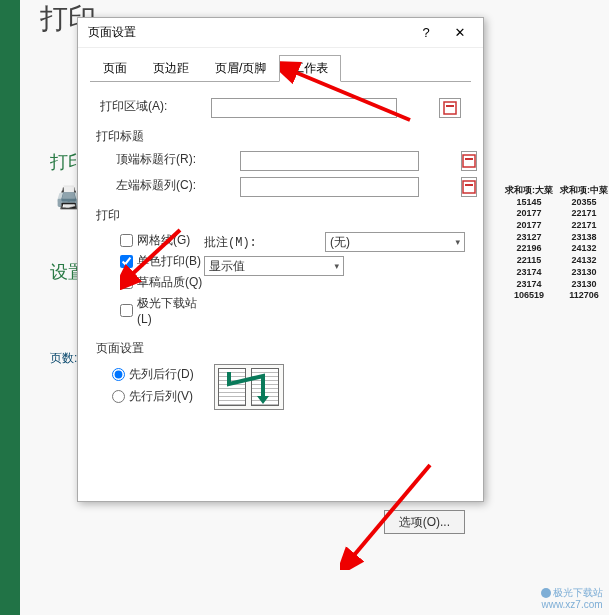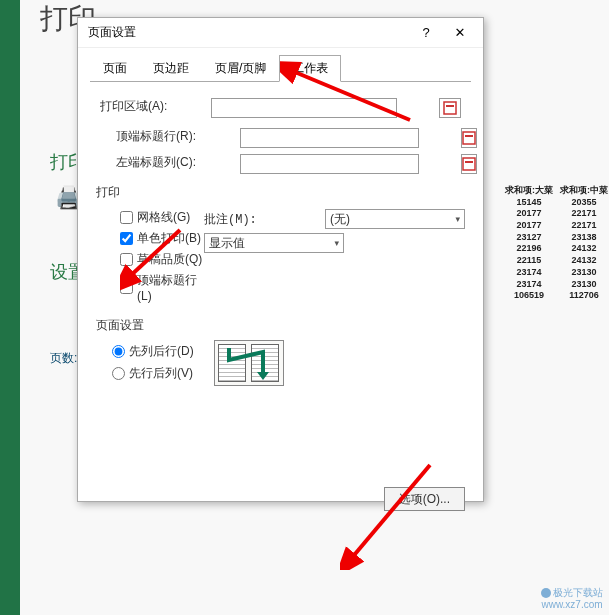--- a/index.html
+++ b/index.html
@@ -44,21 +44,21 @@
   .chk input { margin-right: 4px; }
 
   .printgrid { display: flex; }
   .printgrid .col1 { width: 100px; }
   .printgrid .col2 { flex: 1; }
   .sel { width: 140px; height: 20px; border: 1px solid #999; background: #fff; display: flex; align-items: center; justify-content: space-between; padding: 0 4px; cursor: pointer; }
   .sel .arr { font-size: 9px; color: #555; }
   .selrow { display: flex; align-items: center; margin: 4px 0; }
   .selrow .lbl { width: 115px; font-family: Liberation Mono, monospace; }
 
-  .order { display: flex; align-items: center; gap: 20px; }
+  .order { display: flex; align-items: flex-end; gap: 20px; }
   .radios .rrow { display: flex; align-items: center; margin: 5px 0; }
   .radios input { margin-right: 4px; }
 
   .ordericon { width: 70px; height: 46px; border: 1px solid #888; background: #f9f9f7; position: relative; }
   .ordericon .page { position: absolute; width: 28px; height: 38px; border: 1px solid #666; background: repeating-linear-gradient(#fff,#fff 3px,#bbb 3px,#bbb 4px); }
   .ordericon .p1 { left: 3px; top: 3px; }
   .ordericon .p2 { left: 36px; top: 3px; }
   .ordericon .zarr { position: absolute; left: 8px; top: 5px; width: 52px; height: 34px; }
 
   .bottom-opts { display: flex; justify-content: flex-end; margin-top: 100px; }
@@ -114,20 +114,21 @@
       <input class="inp" style="">
       <span class="refbtn">
         <svg viewBox="0 0 14 14">
             <rect x="1" y="1" width="12" height="12" fill="none" stroke="#c33" stroke-width="1.5"></rect>
             <rect x="3" y="4" width="8" height="2" fill="#c33"></rect>
           </svg>
       </span>
     </div>
 
     <div class="section">
+      <div class="section-title">打印标题</div>
       <div class="indent">
         <div class="row">
           <span class="lbl">顶端标题行(R):</span>
           <input class="inp" style="">
           <span class="refbtn">
             <svg viewBox="0 0 14 14">
                 <rect x="1" y="1" width="12" height="12" fill="none" stroke="#c33" stroke-width="1.5"></rect>
                 <rect x="3" y="4" width="8" height="2" fill="#c33"></rect>
               </svg>
           </span>
@@ -156,21 +157,21 @@
           <label class="chk">
               <input type="checkbox" checked="" style="">
               <span>单色打印(B)</span>
             </label>
           <label class="chk">
               <input type="checkbox" style="">
               <span>草稿品质(Q)</span>
             </label>
           <label class="chk">
               <input type="checkbox" style="">
-              <span>顶端标题行(L)</span>
+              <span>极光下载站(L)</span>
             </label>
         </div>
         <div class="col2">
           <div class="selrow">
             <span class="lbl">批注(M):</span>
             <div class="sel">
               <span>(无)</span>
               <span class="arr">▾</span>
             </div>
           </div>

